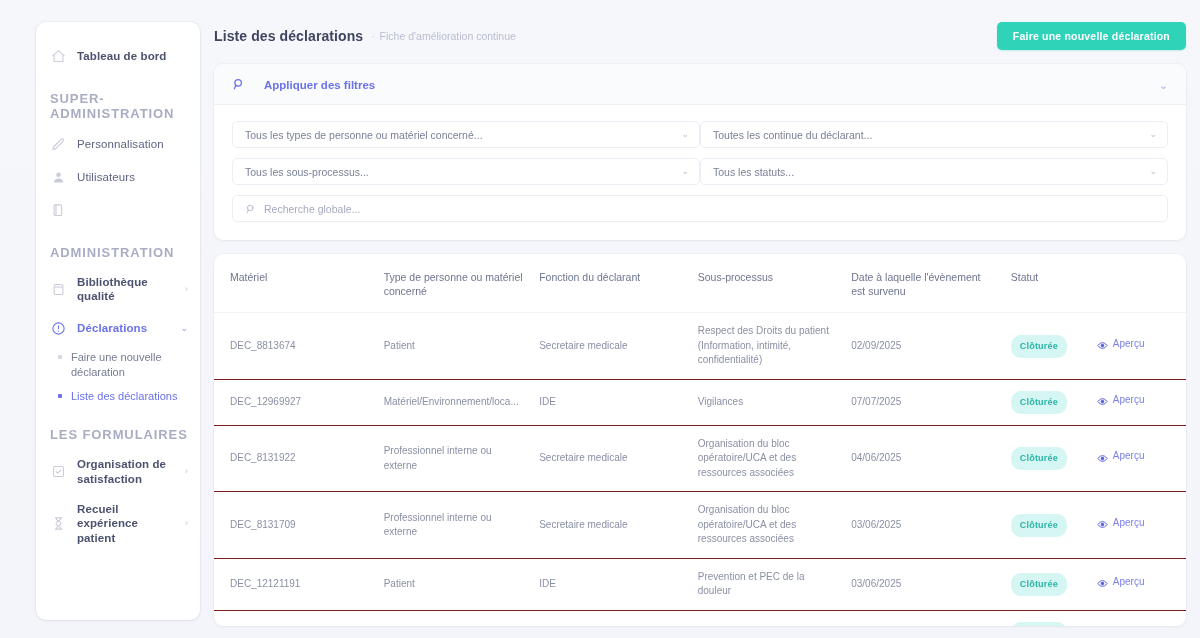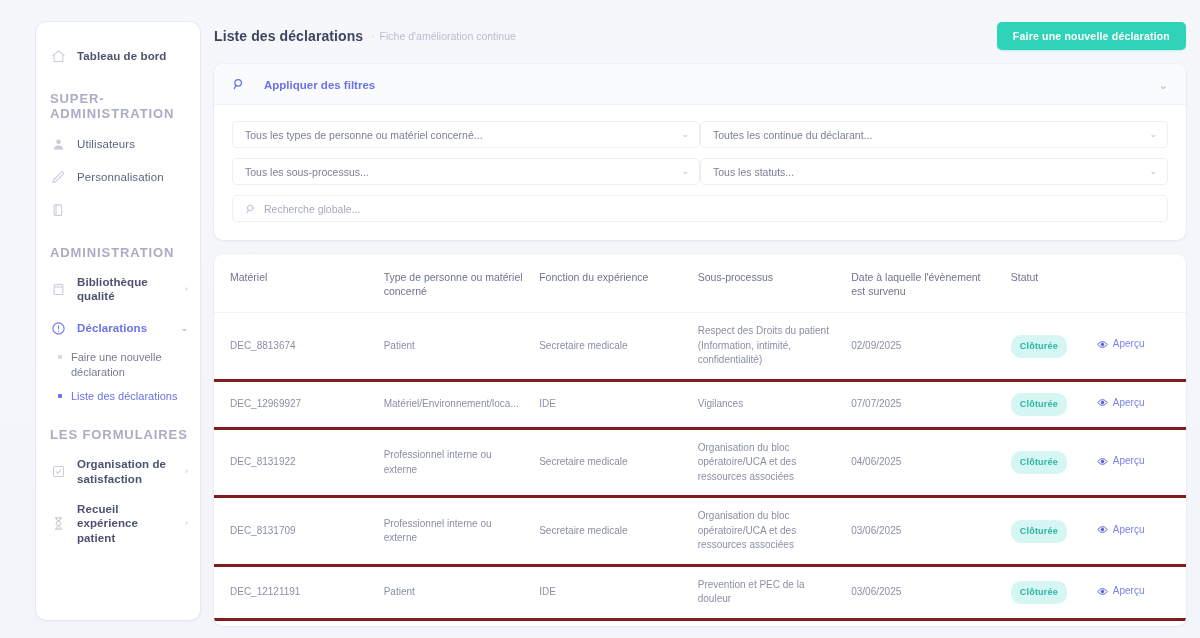--- a/index.html
+++ b/index.html
@@ -214,21 +214,21 @@
     line-height: 1.35;
     border-bottom: 1px solid #f2f3f8;
   }
   thead th:first-child { padding-left: 16px; }
   tbody td {
     font-size: 10px;
     color: #8a90a4;
     padding: 11px 8px;
     vertical-align: middle;
     line-height: 1.45;
-    border-bottom: 3px solid #7f1d1d;
+    border-bottom: 1px solid #7f1d1d;
   }
   tbody td:first-child { padding-left: 16px; color: #8a90a4; }
   .col-ref   { width: 158px; }
   .col-type  { width: 152px; }
   .col-fonc  { width: 155px; }
   .col-sous  { width: 150px; }
   .col-date  { width: 156px; }
   .col-stat  { width: 84px; }
   .col-act   { width: 95px; }
 
@@ -237,21 +237,21 @@
     background: #d6f6f4;
     color: #2ab5a4;
     font-size: 9px;
     font-weight: 700;
     border-radius: 10px;
     padding: 5px 9px;
     letter-spacing: .2px;
   }
   .apercu {
     display: inline-flex;
-    align-items: center;
+    align-items: flex-end;
     gap: 5px;
     color: #7b81ea;
     font-size: 10px;
     cursor: pointer;
   }
   .apercu .eye { display: flex; color: #4f57d8; }
   svg { display: block; }
 </style>
 </head>
 <body>
@@ -268,35 +268,35 @@
               <path d="M5 10v10h14V10"></path>
             </svg>
         </span>
         <span class="lbl">Tableau de bord</span>
       </div>
 
       <div class="section-label">SUPER-ADMINISTRATION</div>
 
       <div class="nav-item">
         <span class="ico">
+          <svg width="15" height="15" viewBox="0 0 24 24" fill="none" stroke="currentColor" stroke-width="1.7" stroke-linecap="round" stroke-linejoin="round">
+              <path d="M16.5 3.5a2.1 2.1 0 0 1 3 3L7 19l-4 1 1-4Z"></path>
+            </svg>
+        </span>
+        <span class="lbl">Personnalisation</span>
+      </div>
+
+      <div class="nav-item">
+        <span class="ico">
           <svg width="15" height="15" viewBox="0 0 24 24" fill="currentColor">
               <circle cx="12" cy="7.5" r="3.6"></circle>
               <path d="M4.5 20c0-4.1 3.4-6.3 7.5-6.3s7.5 2.2 7.5 6.3Z"></path>
             </svg>
         </span>
         <span class="lbl">Utilisateurs</span>
-      </div>
-
-      <div class="nav-item">
-        <span class="ico">
-          <svg width="15" height="15" viewBox="0 0 24 24" fill="none" stroke="currentColor" stroke-width="1.7" stroke-linecap="round" stroke-linejoin="round">
-              <path d="M16.5 3.5a2.1 2.1 0 0 1 3 3L7 19l-4 1 1-4Z"></path>
-            </svg>
-        </span>
-        <span class="lbl">Personnalisation</span>
       </div>
 
       <div class="nav-item">
         <span class="ico">
           <svg width="15" height="15" viewBox="0 0 24 24" fill="none" stroke="currentColor" stroke-width="1.7" stroke-linejoin="round">
               <rect x="5" y="3" width="12" height="17" rx="1.6"></rect>
               <path d="M8 3v17"></path>
             </svg>
         </span>
       </div>
@@ -423,21 +423,21 @@
             <col class="col-fonc">
             <col class="col-sous">
           <col class="col-date">
             <col class="col-stat">
             <col class="col-act">
         </colgroup>
         <thead>
           <tr>
             <th>Matériel</th>
             <th>Type de personne ou matériel concerné</th>
-            <th>Fonction du expérience</th>
+            <th>Fonction du déclarant</th>
             <th>Sous-processus</th>
             <th>Date à laquelle l'évènement est survenu</th>
             <th>Statut</th>
             <th></th>
           </tr>
         </thead>
         <tbody id="tbody">
             <tr>
               <td>DEC_8813674</td>
               <td>Patient</td>

